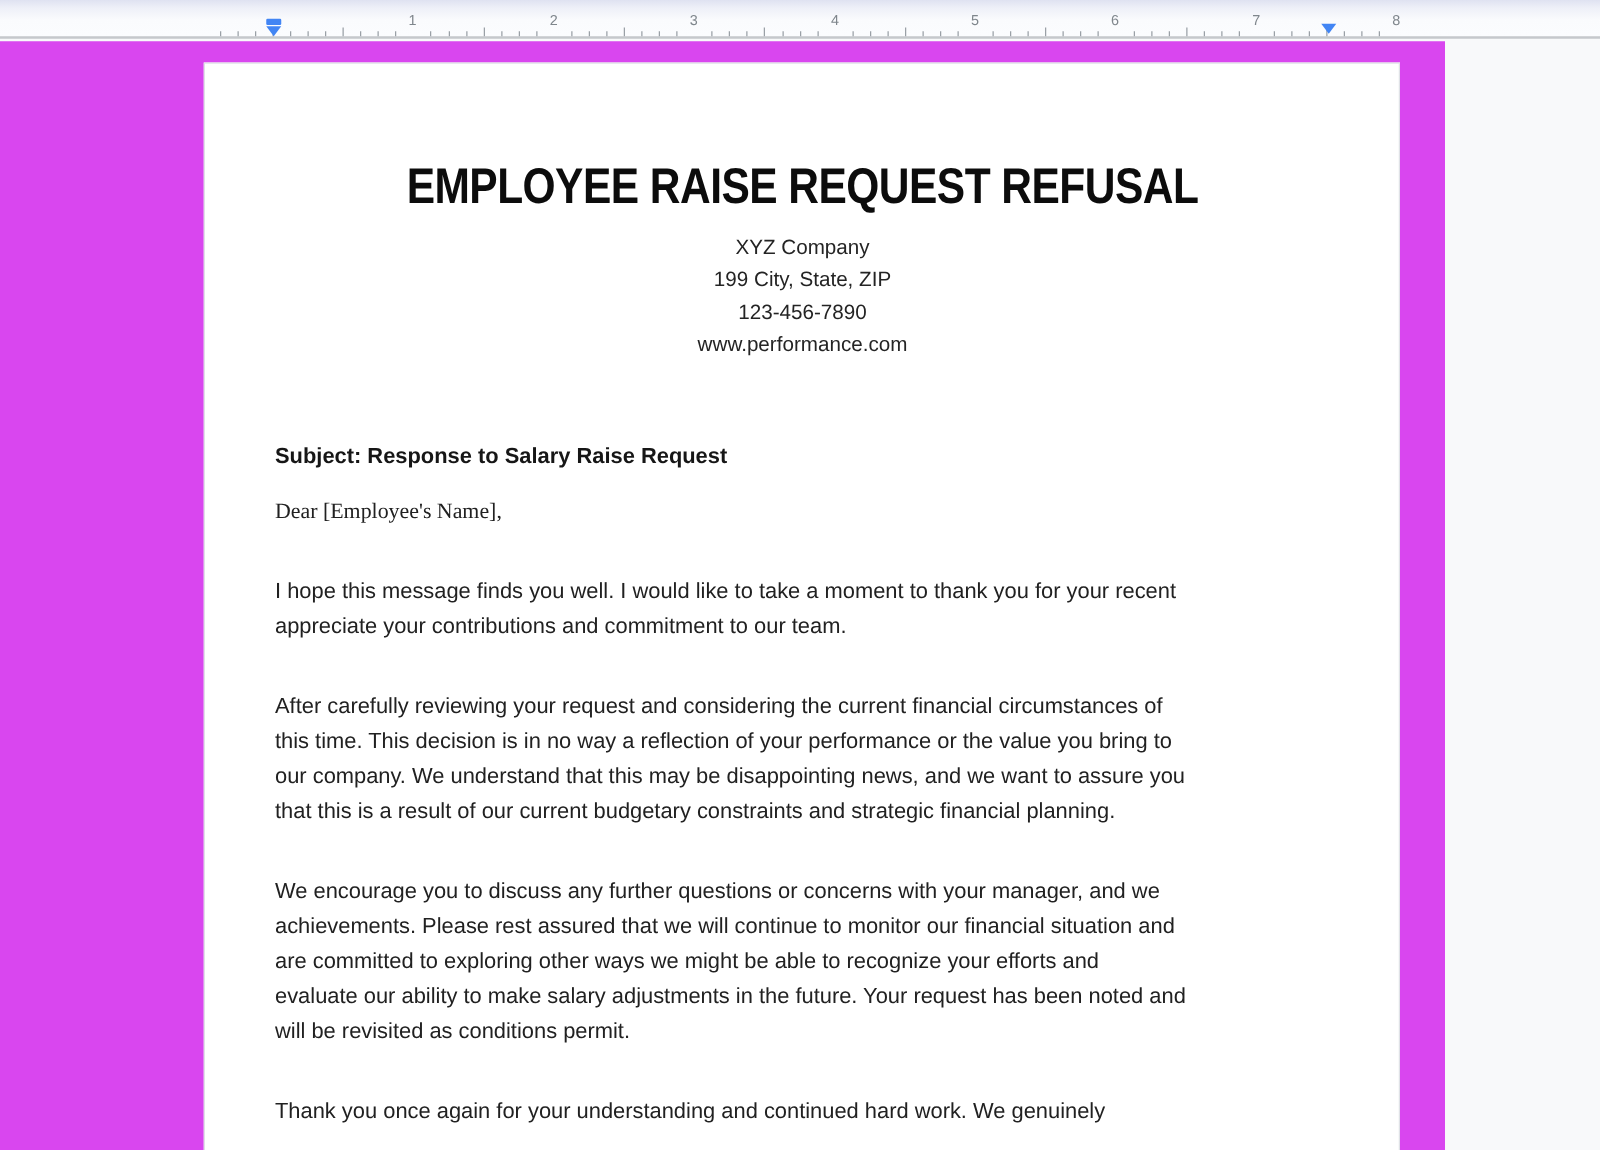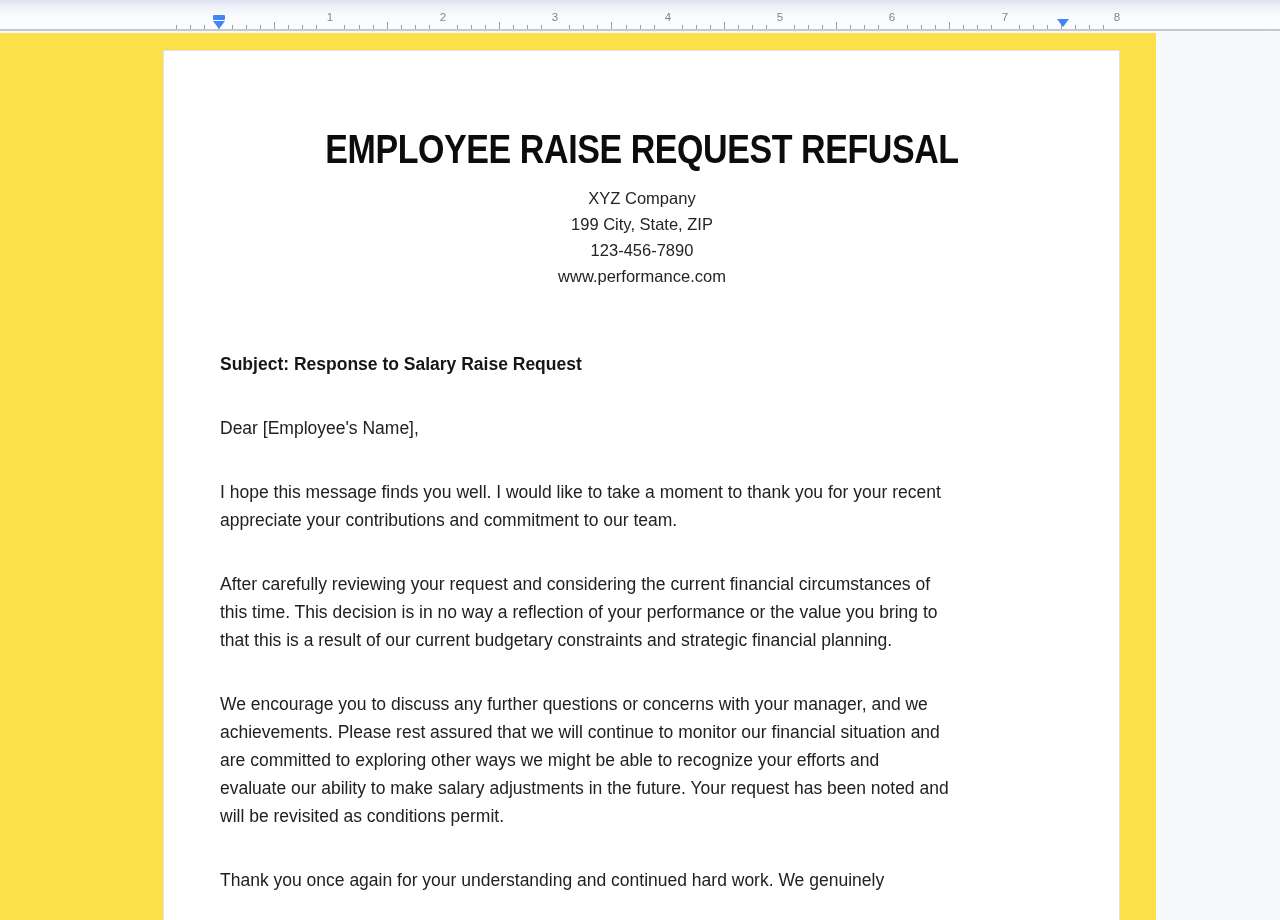--- a/index.html
+++ b/index.html
@@ -44,21 +44,21 @@
     border-right: 6px solid transparent;
     border-top: 8px solid #4285f4;
   }
   .marker-left  { left: 213px; top: 15px; }
   .marker-right { left: 1057px; top: 19px; }
 
   
   .canvas {
     position: absolute; left: 0; top: 33px;
     width: 1156px; height: 887px;
-    background: #fde047;
+    background: #d946ef;
   }
   .page {
     position: absolute; left: 163px; top: 17px; 
     width: 957px; height: 1300px;
     background: #ffffff;
     border: 1px solid #dfe2e6;
     padding: 72px 55px 0 56px;
   }
 
   
@@ -77,21 +77,21 @@
     text-align: center;
     font-size: 16.5px;
     line-height: 26px;
     color: #242424;
   }
   .pre-subject-spacer { height: 61px; }
   .subject-line {
     font-size: 17.5px; font-weight: bold;
     line-height: 28px; color: #161616;
   }
-  .salutation-line { margin-top: 36px; }
+  .salutation-line { margin-top: 16px; font-family: Liberation Serif, serif; }
   .body-line {
     font-size: 17.5px;
     line-height: 28px;
     color: #212121;
     white-space: nowrap;
   }
   .para { margin-top: 36px; }
 </style>
 </head>
 <body>
@@ -197,20 +197,21 @@
     <div class="body-line salutation-line">Dear [Employee's Name],</div>
 
     <div class="para">
       <div class="body-line">I hope this message finds you well. I would like to take a moment to thank you for your recent</div>
       <div class="body-line">appreciate your contributions and commitment to our team.</div>
     </div>
 
     <div class="para">
       <div class="body-line">After carefully reviewing your request and considering the current financial circumstances of</div>
       <div class="body-line">this time. This decision is in no way a reflection of your performance or the value you bring to</div>
+      <div class="body-line">our company. We understand that this may be disappointing news, and we want to assure you</div>
       <div class="body-line">that this is a result of our current budgetary constraints and strategic financial planning.</div>
     </div>
 
     <div class="para">
       <div class="body-line">We encourage you to discuss any further questions or concerns with your manager, and we</div>
       <div class="body-line">achievements. Please rest assured that we will continue to monitor our financial situation and</div>
       <div class="body-line">are committed to exploring other ways we might be able to recognize your efforts and</div>
       <div class="body-line">evaluate our ability to make salary adjustments in the future. Your request has been noted and</div>
       <div class="body-line">will be revisited as conditions permit.</div>
     </div>

